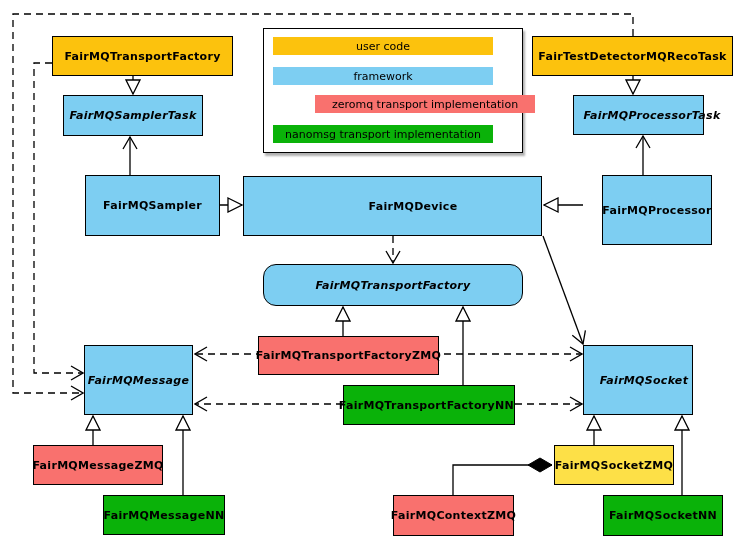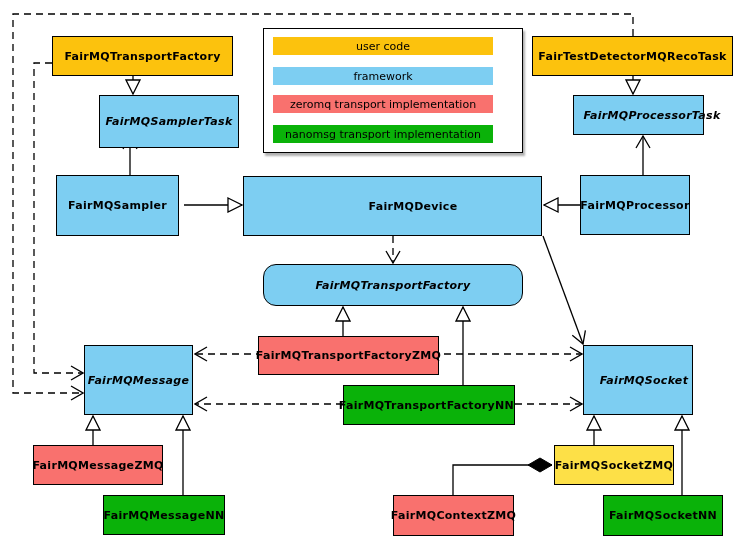--- a/index.html
+++ b/index.html
@@ -69,33 +69,33 @@
       <polyline points="453,495 453,465 552,465" class="edge" marker-end="url(#diamond)"></polyline>
     </svg>
 
   <div id="nodes">
       <div class="node" style="left: 52px; top: 36px; width: 181px; height: 40px; background: rgb(252, 194, 13);">
         <span>FairMQTransportFactory</span>
       </div>
       <div class="node" style="left: 532px; top: 36px; width: 201px; height: 40px; background: rgb(252, 194, 13);">
         <span>FairTestDetectorMQRecoTask</span>
       </div>
-      <div class="node abstract" style="left: 63px; top: 95px; width: 140px; height: 53px; background: rgb(125, 206, 242); margin-left: 36px;">
+      <div class="node abstract" style="left: 63px; top: 95px; width: 140px; height: 41px; background: rgb(125, 206, 242);">
         <span>FairMQSamplerTask</span>
       </div>
       <div class="node abstract" style="left: 573px; top: 95px; width: 131px; height: 40px; background: rgb(125, 206, 242); padding-left: 27px;">
         <span>FairMQProcessorTask</span>
       </div>
-      <div class="node" style="left: 56px; top: 175px; width: 123px; height: 61px; background: rgb(125, 206, 242);">
+      <div class="node" style="left: 85px; top: 175px; width: 135px; height: 61px; background: rgb(125, 206, 242);">
         <span>FairMQSampler</span>
       </div>
       <div class="node" style="left: 243px; top: 176px; width: 299px; height: 60px; background: rgb(125, 206, 242); padding-left: 41px;">
         <span>FairMQDevice</span>
       </div>
-      <div class="node" style="left: 580px; top: 175px; width: 110px; height: 60px; background: rgb(125, 206, 242);">
+      <div class="node" style="left: 602px; top: 175px; width: 110px; height: 70px; background: rgb(125, 206, 242);">
         <span>FairMQProcessor</span>
       </div>
       <div class="node abstract" style="left: 263px; top: 264px; width: 260px; height: 42px; background: rgb(125, 206, 242); border-radius: 13px;">
         <span>FairMQTransportFactory</span>
       </div>
       <div class="node" style="left: 258px; top: 336px; width: 181px; height: 39px; background: rgb(249, 113, 110);">
         <span>FairMQTransportFactoryZMQ</span>
       </div>
       <div class="node" style="left: 343px; top: 385px; width: 172px; height: 40px; background: rgb(10, 178, 9); justify-content: flex-end;">
         <span>FairMQTransportFactoryNN</span>
@@ -123,21 +123,21 @@
       </div>
     </div>
 
   <div id="legend">
       <div class="legend-item" style="top: 8px; background: rgb(252, 194, 13);">
         <span>user code</span>
       </div>
       <div class="legend-item" style="top: 38px; background: rgb(125, 206, 242);">
         <span>framework</span>
       </div>
-      <div class="legend-item" style="top: 66px; background: rgb(249, 113, 110);">
+      <div class="legend-item" style="top: 66px; background: rgb(249, 113, 110); margin-left: 42px;">
         <span>zeromq transport implementation</span>
       </div>
       <div class="legend-item" style="top: 96px; background: rgb(10, 178, 9);">
         <span>nanomsg transport implementation</span>
       </div>
     </div>
 
 </div>
 
 </body></html>

